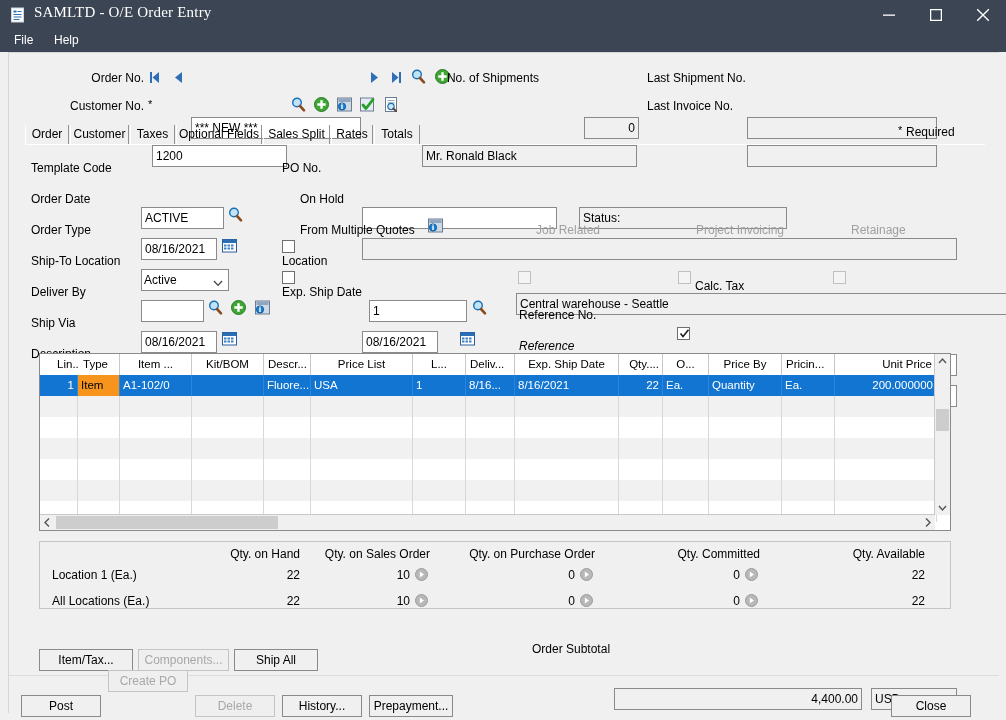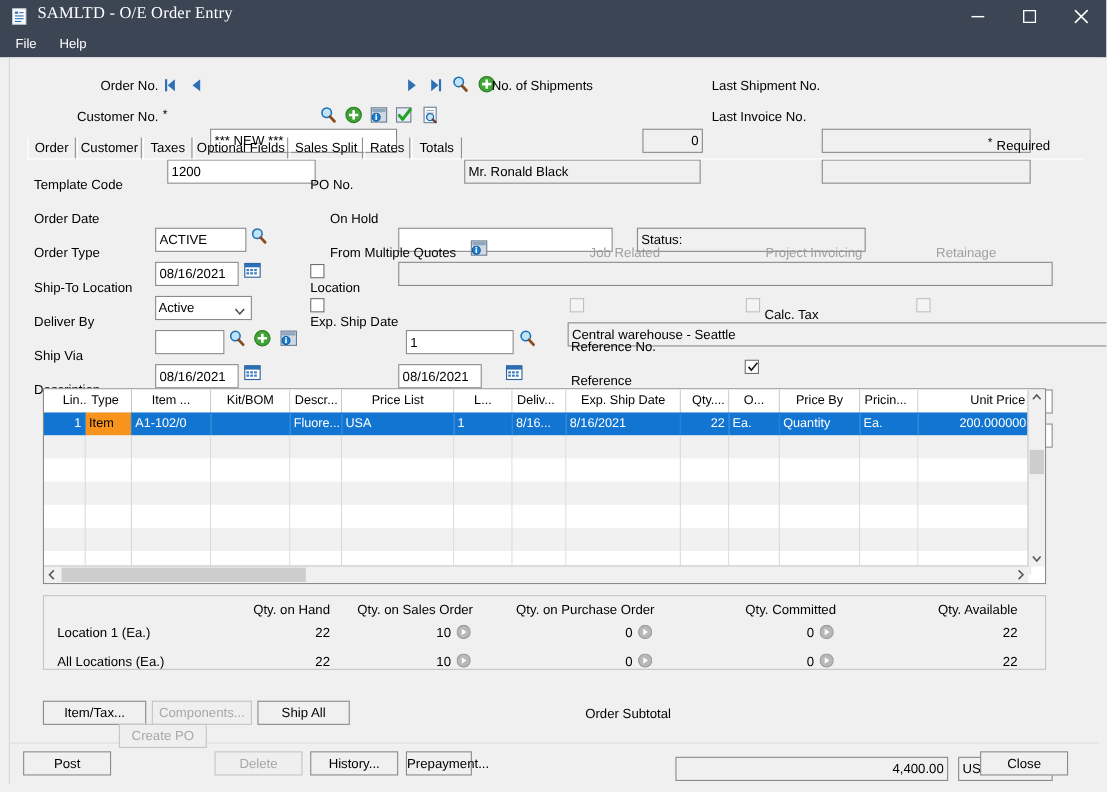--- a/index.html
+++ b/index.html
@@ -79,21 +79,21 @@
   .hscroll{position:absolute;left:0;right:15px;bottom:0;height:15px;background:#f0f0f0;border-top:1px solid #c8c8c8;}
   .hthumb{position:absolute;top:1px;height:13px;background:#cdcdcd;}
   .harrow{position:absolute;top:0;width:15px;height:15px;}
 
   
   .qtypanel{position:absolute;left:30px;top:488px;width:912px;height:68px;
             box-sizing:border-box;border:1px solid #c4c4c4;background:#f0f0f0;}
 
   .btn{position:absolute;box-sizing:border-box;height:22px;
        border:1px solid #8a8a8a;background:#f0f0f0;color:#000;
-       font-family:"Liberation Sans",sans-serif;font-size:12px;text-align:center;line-height:20px;cursor:default;}
+       font-family:"Liberation Sans",sans-serif;font-size:12px;text-align:center;line-height:20px;cursor:default;margin-top:12px;}
   .btn.dis{color:#a8a8a8;border-color:#c4c4c4;background:#efefef;}
 
   .sep{position:absolute;height:1px;background:#dcdcdc;}
   .reqstar{position:absolute;font-size:11px;}
 
   .playarrow{position:absolute;width:13px;height:13px;}
 </style>
 </head>
 <body>
 
@@ -384,21 +384,21 @@
         <svg width="11" height="11" viewBox="0 0 11 11">
             <path d="M1.5 5.5 L4 8.5 L9.5 1.8" fill="none" stroke="#1a1a1a" stroke-width="1.5"></path>
           </svg>
       </span>
     </div>
     <span class="lbl" style="left:686px;top:226px;">Calc. Tax</span>
 
     <span class="lbl" style="left:510px;top:255px;">Reference No.</span>
     <input class="fld" style="left: 605px; top: 301px; width: 343px;" value="">
 
-    <span class="lbl" style="left:510px;top:286px;">Reference</span>
+    <span class="lbl" style="left:510px;top:286px;font-style:italic;">Reference</span>
     <input class="fld" style="left: 605px; top: 332px; width: 343px;" value="">
 
     <div class="grid">
 
       <div class="gheadrow" style="width:897px;">
         <div class="gh" style="left:0px;width:46px;text-align:right;padding-right:3px;">Lin...</div>
         <div class="gh" style="left:38px;width:42px;text-align:left;padding-left:5px;">Type</div>
         <div class="gh" style="left:80px;width:72px;">Item ...</div>
         <div class="gh" style="left:152px;width:72px;">Kit/BOM</div>
         <div class="gh" style="left:224px;width:47px;text-align:left;padding-left:4px;">Descr...</div>
@@ -627,17 +627,17 @@
     <span class="lbl" style="left:523px;top:589px;">Order Subtotal</span>
     <input class="fld num ro" style="left: 605px; top: 635px; width: 248px;" readonly="" value="4,400.00">
     <input class="fld ro" style="left: 862px; top: 635px; width: 86px;" readonly="" value="USD">
 
     <div class="sep" style="left:0px;top:622px;width:990px;"></div>
 
     <div class="btn" style="left:12px;top:630px;width:80px;">Post</div>
     <div class="btn dis" style="left:99px;top:605px;width:80px;">Create PO</div>
     <div class="btn dis" style="left:186px;top:630px;width:80px;">Delete</div>
     <div class="btn" style="left:273px;top:630px;width:80px;">History...</div>
-    <div class="btn" style="left:360px;top:630px;width:60px;">Prepayment...</div>
+    <div class="btn" style="left:360px;top:630px;width:84px;">Prepayment...</div>
     <div class="btn" style="left:882px;top:630px;width:80px;">Close</div>
 
   </div>
 </div>
 
 </body></html>

